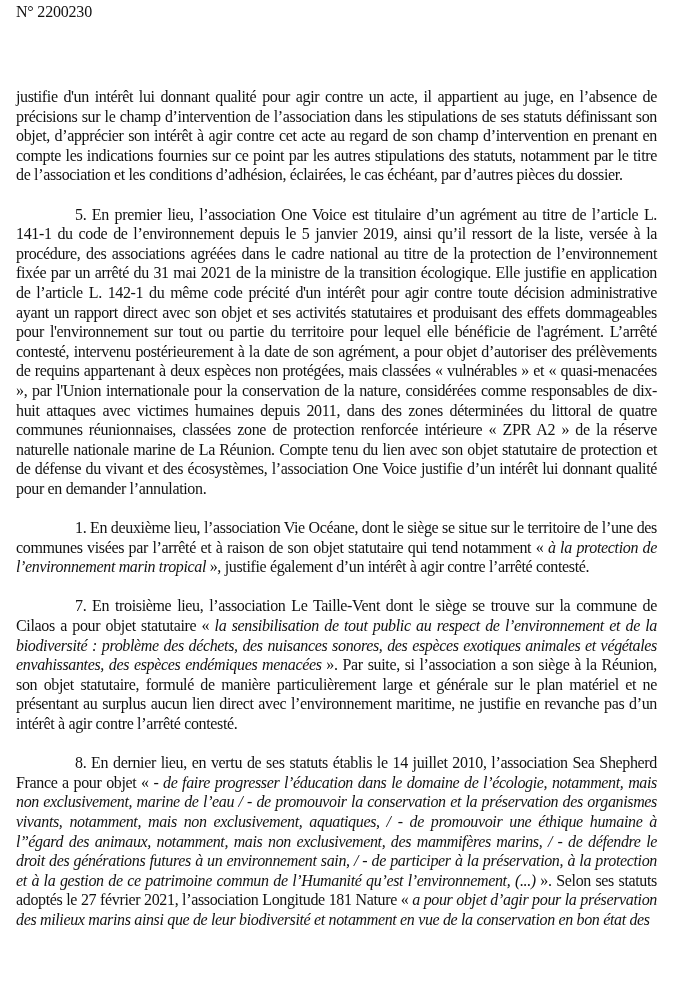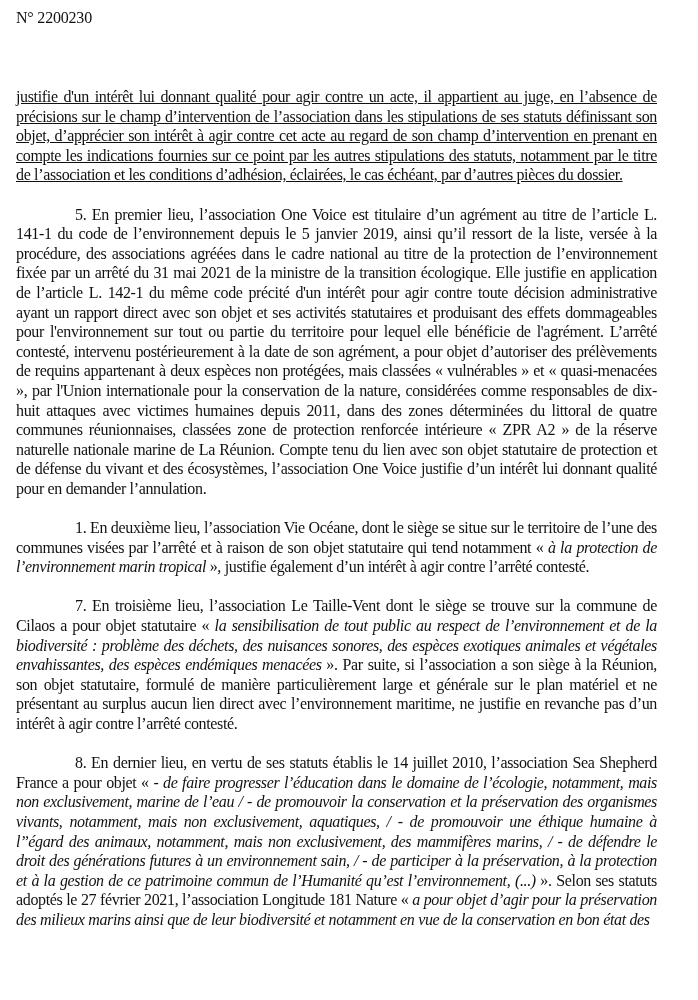--- a/index.html
+++ b/index.html
@@ -2,31 +2,31 @@
 <html><head>
 <meta charset="utf-8">
 <style>
   html, body { margin: 0; padding: 0; background: #ffffff; }
   body {
     width: 698px; height: 1000px; overflow: hidden; position: relative;
     font-family: "Liberation Serif", "DejaVu Serif", serif;
     color: #111111;
   }
   .doc-number {
-    position: absolute; left: 16px; top: 8px;
+    position: absolute; left: 16px; top: 2px;
     font-size: 16px; line-height: 19px; letter-spacing: -0.2px;
   }
   .body-text {
     position: absolute; left: 16px; top: 87px; width: 641px;
     font-size: 16px; line-height: 19.6px; letter-spacing: -0.35px;
     text-align: justify;
   }
   .para { margin: 0 0 19.6px 0; }
   .para.indent { text-indent: 59px; }
-  .para.first { text-indent: 0; text-decoration: underline; }
+  .para.first { text-indent: 0; }
   .it { font-style: italic; }
 </style>
 </head>
 <body>
 
 <div class="doc-number">N° 2200230</div>
 
 <div class="body-text">
   <p class="para first">
     <span>justifie d'un intérêt lui donnant qualité pour agir contre un acte, il appartient au juge, en l’absence de précisions sur le champ d’intervention de l’association dans les stipulations de ses statuts définissant son objet, d’apprécier son intérêt à agir contre cet acte au regard de son champ d’intervention en prenant en compte les indications fournies sur ce point par les autres stipulations des statuts, notamment par le titre de l’association et les conditions d’adhésion, éclairées, le cas échéant, par d’autres pièces du dossier.</span>

